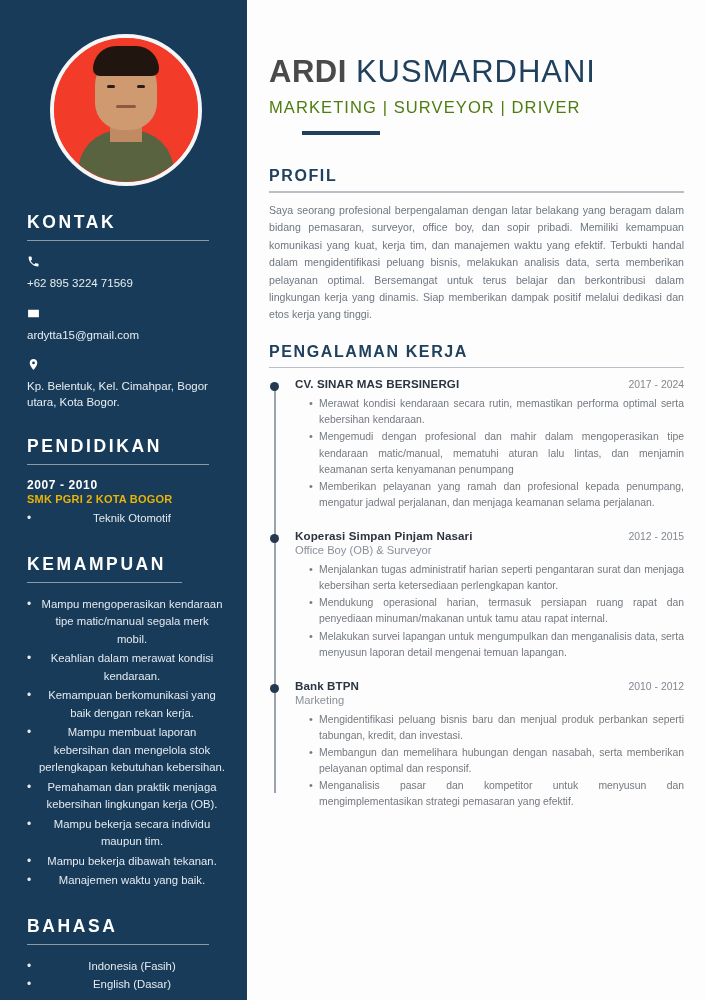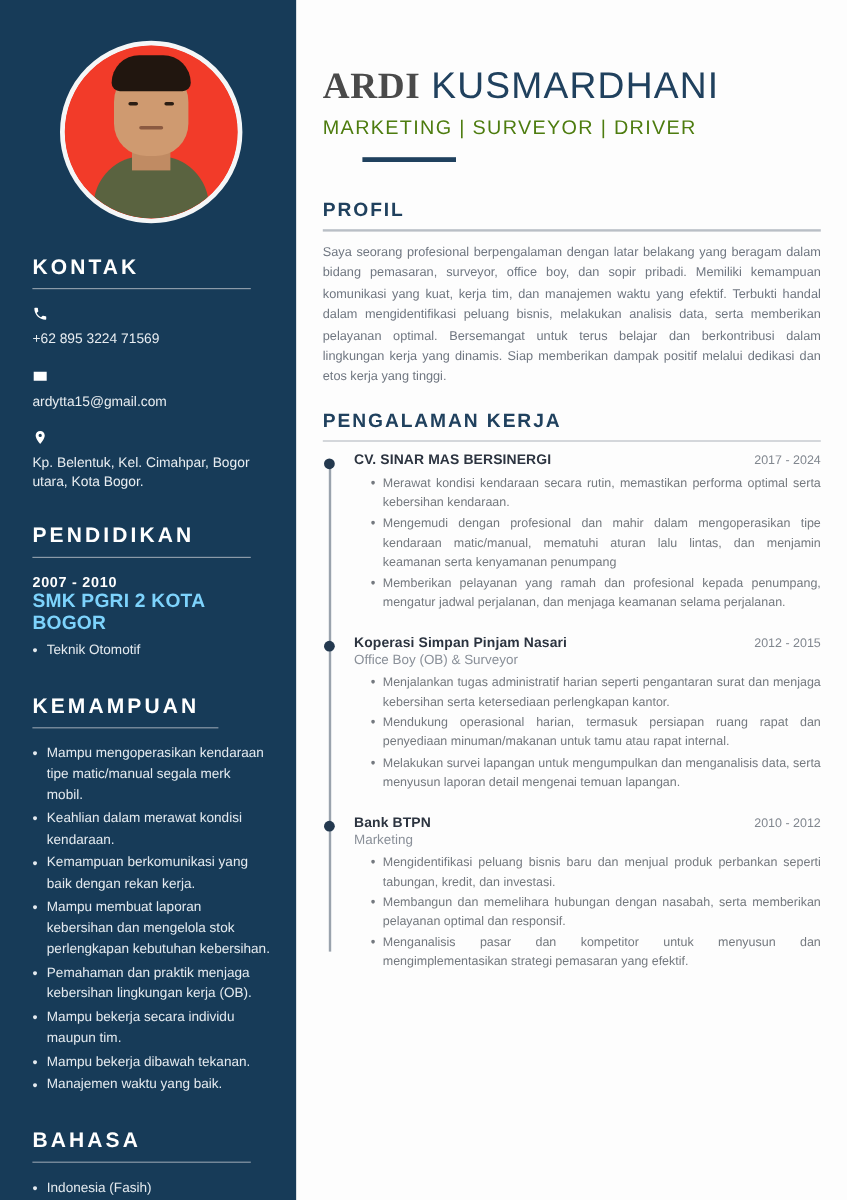--- a/index.html
+++ b/index.html
@@ -56,36 +56,36 @@
   .sr-pend   { width:182px; }
   .sr-kem    { width:155px; }
   .sr-bhs    { width:182px; }
 
   .contact-row { display:flex; align-items:flex-start; margin-bottom:14px;flex-direction:column; }
   .c-icon { width:22px; flex:0 0 22px; padding-top:1px; color:#ffffff; }
   .c-icon svg { display:block; }
   .c-text { font-size:11.5px; color:#e8edf1; line-height:1.35; }
 
   .edu-years { font-size:12px; font-weight:bold; color:#ffffff; letter-spacing:0.6px; }
-  .edu-school { font-size:16px; font-weight:bold; color:#7dd3fc; letter-spacing:0.2px; margin-top:1px; }
+  .edu-school { font-size:11px; font-weight:bold; color:#eab308; letter-spacing:0.2px; margin-top:1px; }
   .side-ul { list-style:none; margin-top:5px; }
   .side-ul li {
     font-size:11.3px; color:#e4eaef; line-height:1.55;
-    padding-left:12px; position:relative; margin-bottom:1px;
+    padding-left:12px; position:relative; margin-bottom:1px;text-align:center;
   }
   .side-ul li::before {
     content:"•"; position:absolute; left:0; top:-1px; color:#e4eaef; font-size:12px;
   }
   .skills li { margin-bottom:2px; }
 
   
   .main { flex:1; background:#fdfdfd; padding:55px 22px 0 22px; position:relative; }
 
   .name-line { font-size:31px; letter-spacing:0.5px; line-height:1.08; }
-  .name-first { font-weight:bold; color:#4a4a4a;font-family:Liberation Serif, serif; }
+  .name-first { font-weight:bold; color:#4a4a4a; }
   .name-last { font-weight:normal; color:#20415e; letter-spacing:1px; }
   .role-line { font-size:16.5px; color:#4d7c0f; letter-spacing:1.1px; margin-top:10px; font-weight:300; }
   .accent-bar { width:78px; height:4px; background:#20415e; margin:14px 0 0 33px; }
 
   .main-h {
     font-size:16px; font-weight:bold; letter-spacing:1.6px; color:#20415e;
   }
   .main-rule { height:1.2px; background:#b9bfc6; margin:6px 0 9px 0; }
 
   .profil-p {

